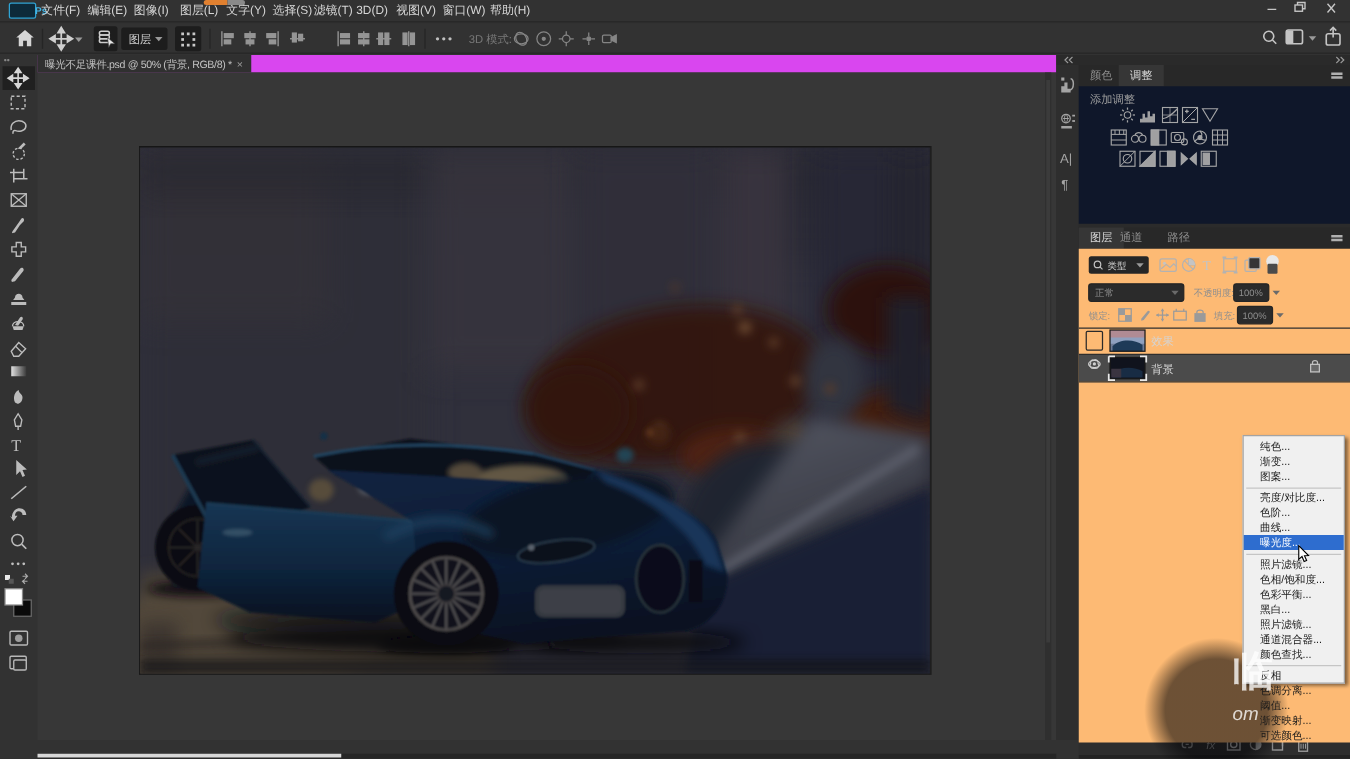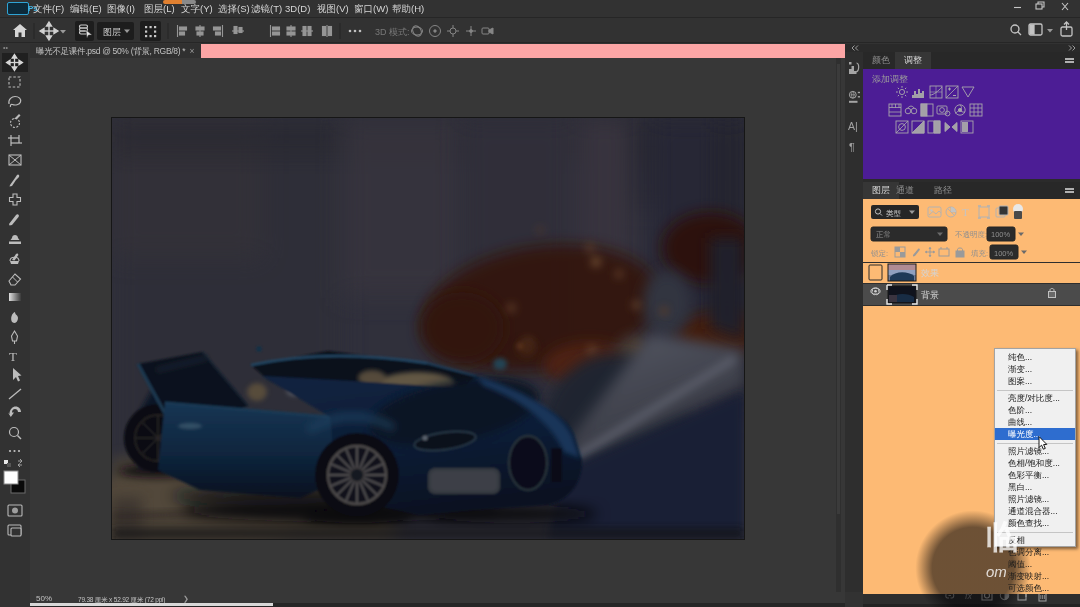--- a/index.html
+++ b/index.html
@@ -6,40 +6,40 @@
   html,body { width:1080px; height:607px; overflow:hidden; background:#323232;
     font-family:"Liberation Sans", sans-serif; }
   #app { position:relative; width:1080px; height:607px; }
   
   #menubar { position:absolute; left:0; top:0; width:1080px; height:18px; background:#323232; border-bottom:1px solid #262626; }
   #menubar .mi { position:absolute; top:0; height:18px; line-height:18px; color:#d6d6d6; font-size:9.5px; }
   #pslogo { position:absolute; left:7px; top:2px; width:12px; height:13px; background:#0d2a3a; border:1px solid #2fa3d4; border-radius:2px; color:#43b4e4; font-size:8px; font-weight:bold; text-align:center; line-height:11px;padding-left:20px; }
   
   #optbar { position:absolute; left:0; top:19px; width:1080px; height:24px; background:#323232; border-bottom:1px solid #262626; }
   
-  #tabbar { position:absolute; left:30px; top:44px; width:815px; height:14px; background:#fca5a5; }
+  #tabbar { position:absolute; left:30px; top:44px; width:815px; height:14px; background:#d946ef; }
   #doctab { position:absolute; left:0; top:0; height:14px; background:#303030; color:#c2c2c2; font-size:8.5px; line-height:14px; padding:0 7px 0 6px; letter-spacing:-0.3px; }
   
   #toolbar { position:absolute; left:0; top:44px; width:30px; height:548px; background:#323232; }
   
   #canvas { position:absolute; left:30px; top:58px; width:815px; height:534px; background:#373737; }
   #photo { position:absolute; left:82px; top:60px; width:632px; height:421px; background:#20222c; outline:1px solid #161616; }
   
   #statusbar { position:absolute; left:30px; top:592px; width:815px; height:11px; background:#373737; color:#c2c2c2; font-size:7.5px; }
   #hscroll { position:absolute; left:30px; top:603px; width:815px; height:4px; background:#262626; }
   #hthumb { position:absolute; left:0; top:0; width:243px; height:3px; background:#d8d8d8; }
   
   #dockstrip { position:absolute; left:845px; top:52px; width:18px; height:540px; background:#2e2e2e; }
   #panels { position:absolute; left:863px; top:52px; width:217px; height:540px; background:#2b2b2b; }
   .ptabrow { position:relative; width:100%; height:17px; background:#282828; }
   .ptab { position:absolute; top:0; height:17px; font-size:9px; line-height:17px; color:#8f8f8f; padding:0 9px; }
   .ptab.active { background:#363636; color:#d8d8d8; }
   .hamb { position:absolute; right:6px; top:6px; width:9px; height:1.5px; background:#b0b0b0; box-shadow:0 3px 0 #b0b0b0; }
   #adjpanel { position:absolute; left:0; top:0; width:217px; }
-  #adjbody { position:relative; width:217px; height:110px; background:#4c1d95; }
+  #adjbody { position:relative; width:217px; height:110px; background:#0f172a; }
   #layerspanel { position:absolute; left:0; top:130px; width:217px; height:410px; }
   #layersbody { position:relative; width:217px; height:395px; background:#fdba74; }
   
   #popup { position:absolute; left:994px; top:348px; width:82px; height:199px; background:#f0f0f0; border:1px solid #a3a3a3; box-shadow:2px 2px 3px rgba(0,0,0,0.5); z-index:50; }
   .pmi { position:relative; height:12px; line-height:12px; font-size:8.5px; color:#1a1a1a; padding-left:13px; white-space:nowrap; }
   .psep { height:5px; position:relative; }
   .psep:after { content:""; position:absolute; left:2px; right:2px; top:2.5px; height:1px; background:#c5c5c5; }
   .pmi.hl { background:#2e6dcf; color:#ffffff; margin:0 0px; }
 </style>
 </head>
@@ -463,25 +463,20 @@
               <line x1="271" y1="346" x2="219" y2="368"></line>
   </g>
   <circle cx="245" cy="357" r="29" fill="none" stroke="#6b6664" stroke-width="2.5"></circle>
   <circle cx="245" cy="357" r="7" fill="#1a202c" stroke="#55504f" stroke-width="1.5"></circle>
 </g>
 <rect x="0" y="410" width="632" height="11" fill="#1c1a1e" opacity="0.75" filter="url(#b4)"></rect>
 <rect x="0" y="0" width="632" height="421" fill="#06070c" opacity="0.30"></rect>
 </svg>
     </div>
   </div>
-  <div id="statusbar">
-    <span style="position:absolute;left:6px;top:2px;font-size:8px;">50%</span>
-    <span style="position:absolute;left:48px;top:4px;font-size:6.5px;letter-spacing:-0.2px;">79.38 厘米 x 52.92 厘米 (72 ppi)</span>
-    <span style="position:absolute;left:153px;top:3px;color:#9a9a9a;font-size:7px;">❯</span>
-  </div>
   <div id="hscroll">
       <div id="hthumb"></div>
     </div>
 
   <div id="dockstrip">
     <svg width="18" height="540" viewBox="0 0 18 540" opacity="0.99">
       <g stroke="#a6a6a6" stroke-width="1" fill="none">
         <g transform="translate(4,10)">
           <path d="M0,12 L0,7 L2.5,7 L2.5,4 L5,4 L5,9 L7.5,9 L7.5,12 Z" fill="#a6a6a6" stroke="none"></path>
           <path d="M7,10 C10.5,9 10.5,1 7.5,1" stroke-width="1.2"></path>

